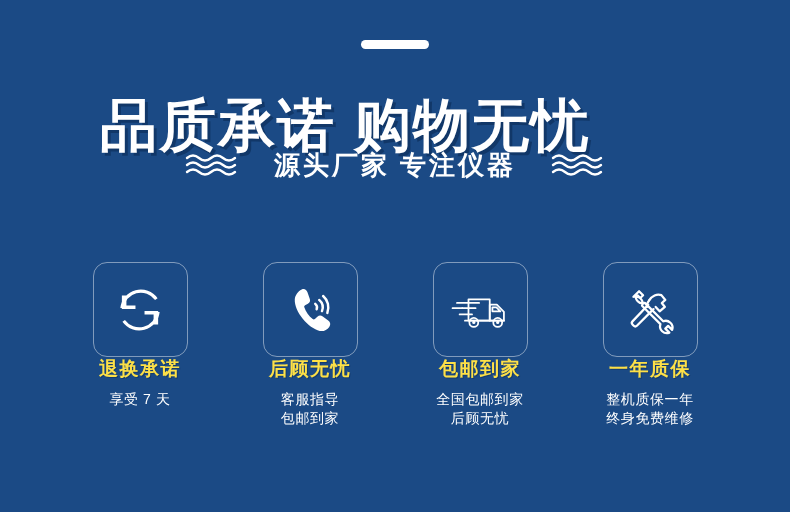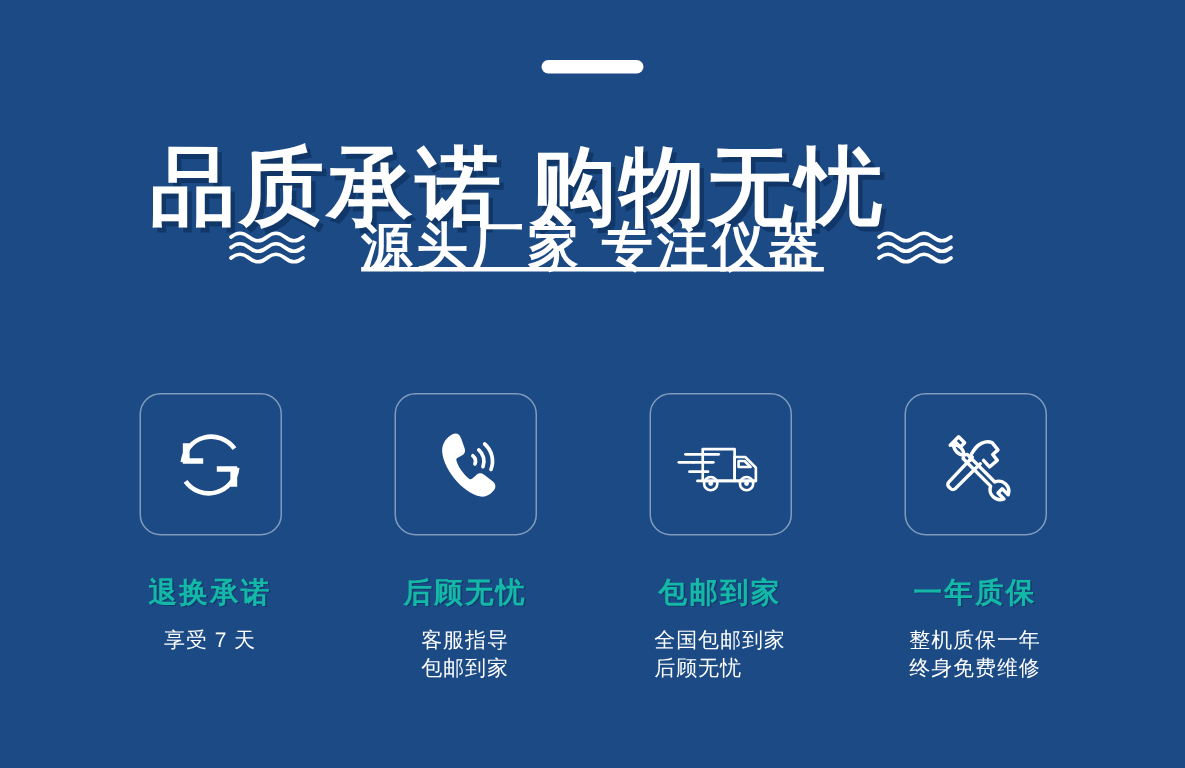--- a/index.html
+++ b/index.html
@@ -57,26 +57,25 @@
     top: 148px;
     left: 0;
     width: 790px;
     display: flex;
     align-items: center;
     justify-content: center;
     gap: 34px;
   }
   .subtitle-text {
     color: #ffffff;
-    font-size: 34px;
+    font-size: 26px;
     font-weight: 700;
     letter-spacing: 3px;
     line-height: 34px;
     white-space: nowrap;
-    text-decoration: underline;
   }
   .wave {
     display: block;
     width: 56px;
     height: 28px;
     flex: 0 0 auto;
   }
 
   
   .features {
@@ -101,36 +100,35 @@
     border-radius: 14px;
     display: flex;
     align-items: center;
     justify-content: center;
     box-sizing: border-box;
   }
   .icon-box svg {
     display: block;
   }
   .feature-title {
-    margin-top: 27px;
-    color: #14b8a6;
+    color: #fde047;
     font-size: 19px;
     font-weight: 700;
     letter-spacing: 1.5px;
     line-height: 24px;
     white-space: nowrap;
     text-shadow: 1px 1px 0 rgba(10, 40, 80, 0.45);
   }
   .feature-desc {
     margin-top: 9px;
     color: #ffffff;
     font-size: 14px;
     font-weight: 400;
     line-height: 19px;
-    text-align: left;
+    text-align: center;
     letter-spacing: 0.6px;
     white-space: nowrap;
   }
 </style>
 </head>
 <body>
 
 <div class="banner">
 
   <div class="top-bar"></div>

